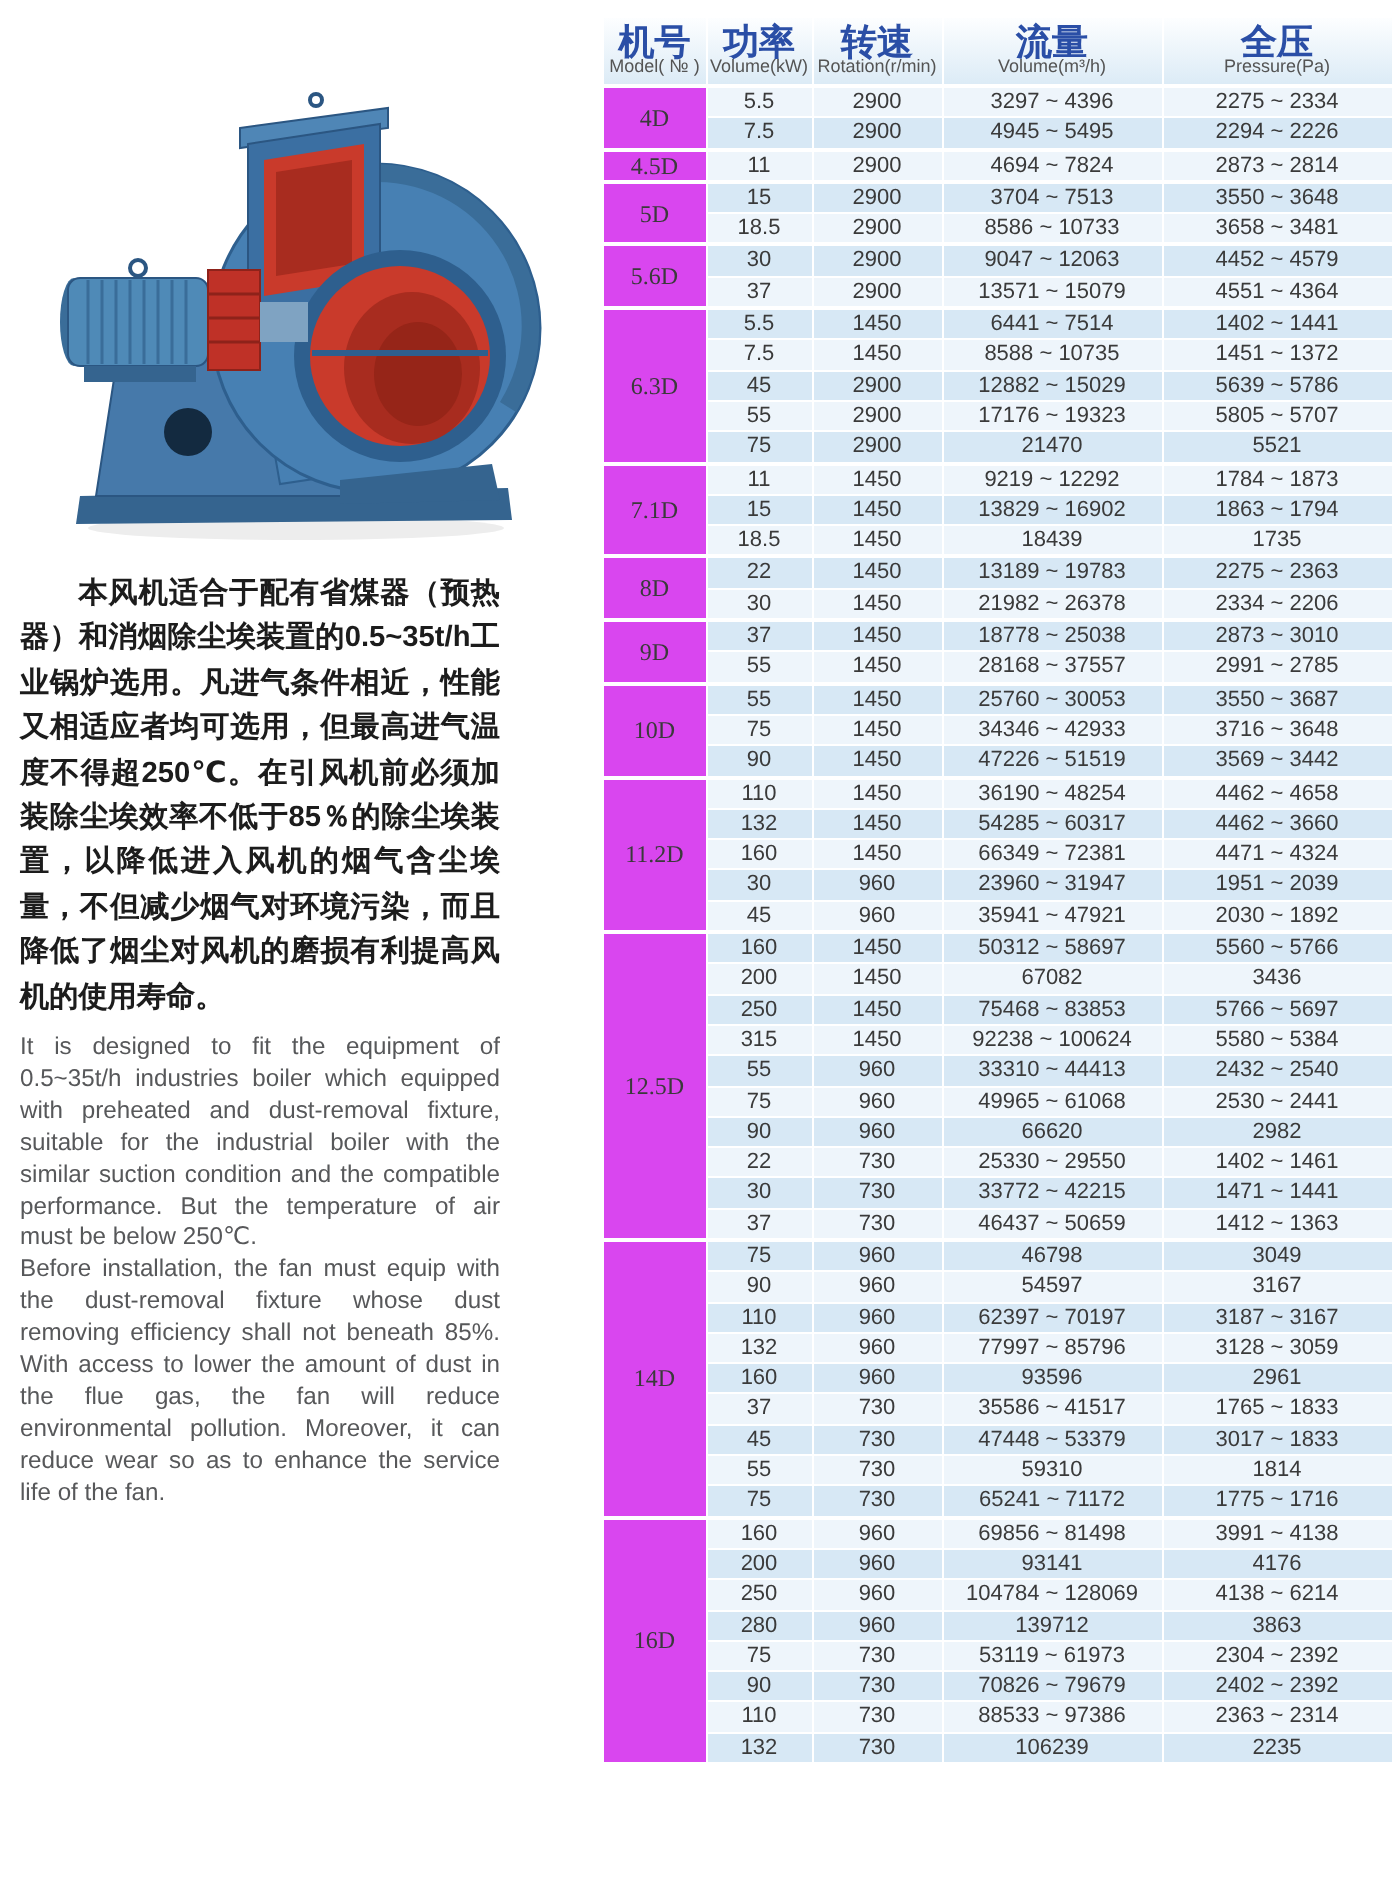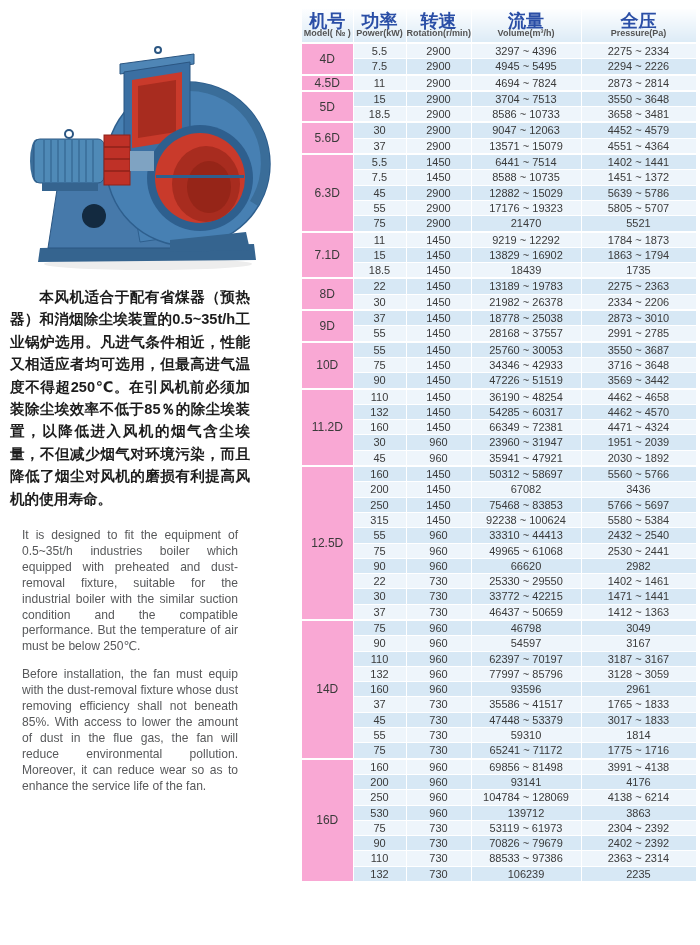--- a/index.html
+++ b/index.html
@@ -12,41 +12,41 @@
   .fan-figure { position:absolute; left:20px; top:28px; width:252px; height:252px; }
   .zh-text {
     position:absolute; left:10px; top:286px; width:240px;
     font-size:14.6px; line-height:22.4px; font-weight:bold; color:#1c1c1c;
     text-align:justify; text-indent:2em;
   }
   .en-text {
     position:absolute; left:10px; top:516px; width:240px;
     font-size:12.1px; line-height:15.9px; color:#57585a; text-align:justify;
   }
-  .en-text p { margin:12px; }
+  .en-text p { margin:0; }
 
   
   .table-wrap { position:absolute; left:302px; top:9px; width:394px; }
   table { border-collapse:collapse; width:100%; table-layout:fixed; }
   thead th {
     background:linear-gradient(#fdfeff, #dcebf6);
     border-right:1px solid #ffffff; border-bottom:2px solid #ffffff;
     height:34px; padding:1px 0; vertical-align:middle; text-align:center;
   }
   thead th .zh { display:block; color:#2a4ea6; font-weight:bold; font-size:18px; line-height:14px; }
-  thead th .en { display:block; color:#545454; font-weight:bold; font-size:9px; line-height:10px;text-align:center; }
+  thead th .en { display:block; color:#545454; font-weight:normal; font-size:9px; line-height:10px;text-align:center; }
   tbody td {
     text-align:center; vertical-align:middle;
     font-size:11px; line-height:14.3px; color:#3a3a3a;
     height:15.3px; padding:0;
     border-right:1px solid #ffffff; border-bottom:1px solid #ffffff;
   }
   tbody tr:nth-child(odd)  td.data { background:#eef5fb; }
   tbody tr:nth-child(even) td.data { background:#d7e8f5; }
-  td.model-cell { background:#f9a8d4; font-size:12px; color:#3a3a3a; border-bottom:2px solid #ffffff; }
+  td.model-cell { background:#d946ef; font-size:12px; color:#3a3a3a; border-bottom:2px solid #ffffff;font-family:Liberation Serif, serif; }
   tr.group-end td { border-bottom:2px solid #ffffff; }
 </style>
 </head>
 <body>
 
 <div class="page">
 
   <div class="left-panel">
 
     <svg class="fan-figure" viewBox="0 0 252 252">
@@ -116,21 +116,21 @@
           <col style="width:115px">
       </colgroup>
       <thead>
         <tr>
           <th>
             <span class="zh">机号</span>
             <span class="en">Model( № )</span>
           </th>
           <th>
             <span class="zh">功率</span>
-            <span class="en">Power(kW)</span>
+            <span class="en">Volume(kW)</span>
           </th>
           <th>
             <span class="zh">转速</span>
             <span class="en">Rotation(r/min)</span>
           </th>
           <th>
             <span class="zh">流量</span>
             <span class="en">Volume(m³/h)</span>
           </th>
           <th>
@@ -285,21 +285,21 @@
             <td rowspan="5" class="model-cell">11.2D</td>
             <td class="data">110</td>
             <td class="data">1450</td>
             <td class="data">36190 ~ 48254</td>
             <td class="data">4462 ~ 4658</td>
           </tr>
           <tr>
             <td class="data">132</td>
             <td class="data">1450</td>
             <td class="data">54285 ~ 60317</td>
-            <td class="data">4462 ~ 4570</td>
+            <td class="data">4462 ~ 3660</td>
           </tr>
           <tr>
             <td class="data">160</td>
             <td class="data">1450</td>
             <td class="data">66349 ~ 72381</td>
             <td class="data">4471 ~ 4324</td>
           </tr>
           <tr>
             <td class="data">30</td>
             <td class="data">960</td>
@@ -441,21 +441,21 @@
             <td class="data">93141</td>
             <td class="data">4176</td>
           </tr>
           <tr>
             <td class="data">250</td>
             <td class="data">960</td>
             <td class="data">104784 ~ 128069</td>
             <td class="data">4138 ~ 6214</td>
           </tr>
           <tr>
-            <td class="data">530</td>
+            <td class="data">280</td>
             <td class="data">960</td>
             <td class="data">139712</td>
             <td class="data">3863</td>
           </tr>
           <tr>
             <td class="data">75</td>
             <td class="data">730</td>
             <td class="data">53119 ~ 61973</td>
             <td class="data">2304 ~ 2392</td>
           </tr>

